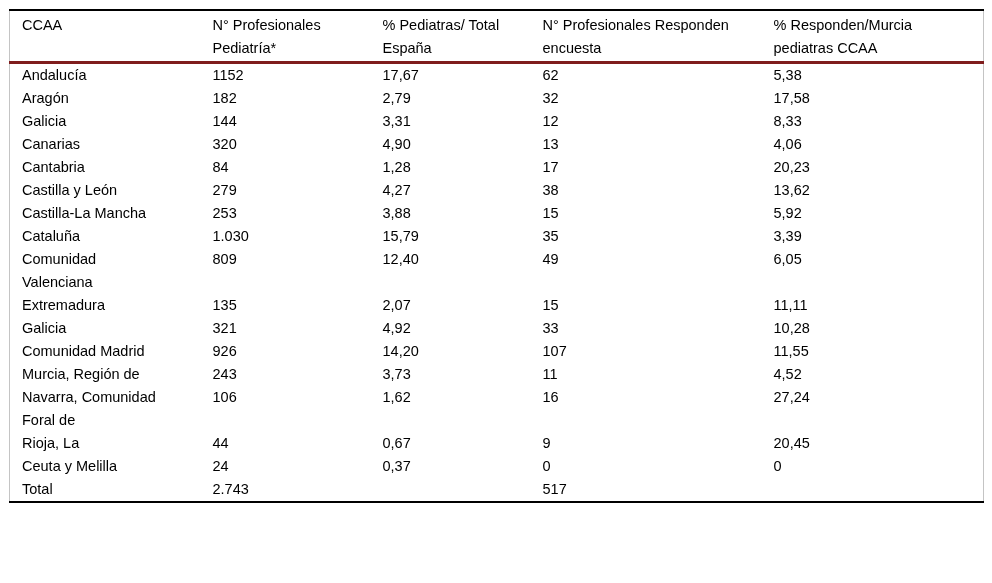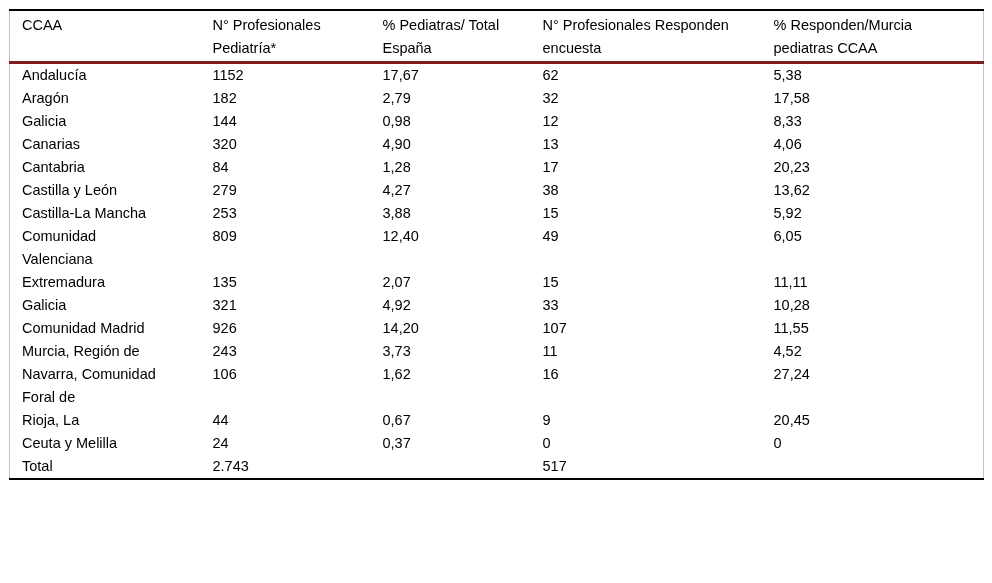--- a/index.html
+++ b/index.html
@@ -81,21 +81,21 @@
         <tr>
           <td>Aragón</td>
           <td>182</td>
           <td>2,79</td>
           <td>32</td>
           <td>17,58</td>
         </tr>
         <tr>
           <td>Galicia</td>
           <td>144</td>
-          <td>0,98</td>
+          <td>3,31</td>
           <td>12</td>
           <td>8,33</td>
         </tr>
         <tr>
           <td>Canarias</td>
           <td>320</td>
           <td>4,90</td>
           <td>13</td>
           <td>4,06</td>
         </tr>
@@ -112,20 +112,27 @@
           <td>4,27</td>
           <td>38</td>
           <td>13,62</td>
         </tr>
         <tr>
           <td>Castilla-La Mancha</td>
           <td>253</td>
           <td>3,88</td>
           <td>15</td>
           <td>5,92</td>
+        </tr>
+        <tr>
+          <td>Cataluña</td>
+          <td>1.030</td>
+          <td>15,79</td>
+          <td>35</td>
+          <td>3,39</td>
         </tr>
         <tr>
           <td>Comunidad
 Valenciana</td>
           <td>809</td>
           <td>12,40</td>
           <td>49</td>
           <td>6,05</td>
         </tr>
         <tr>

